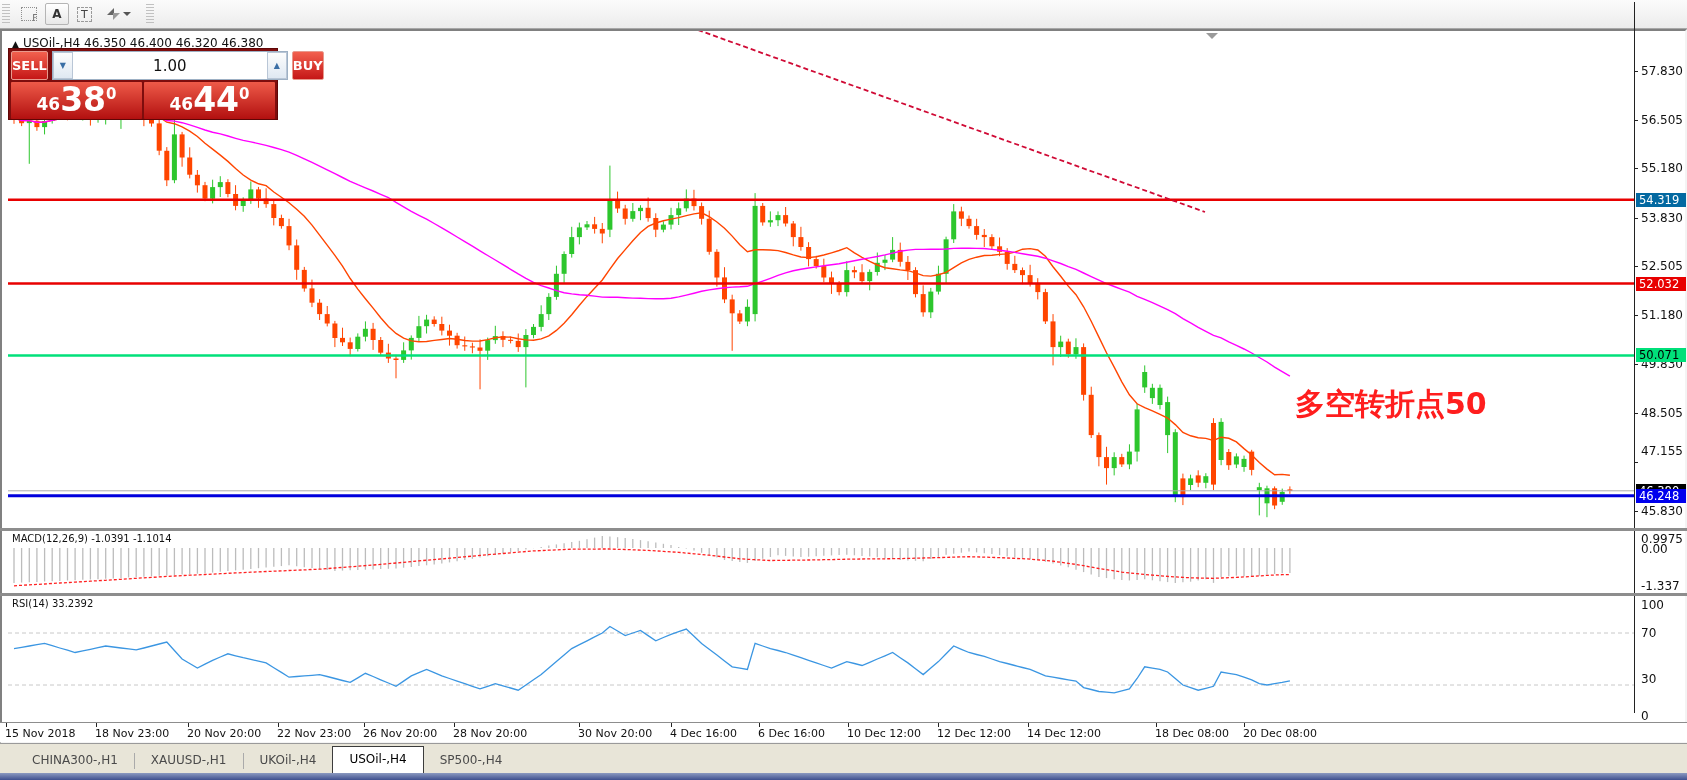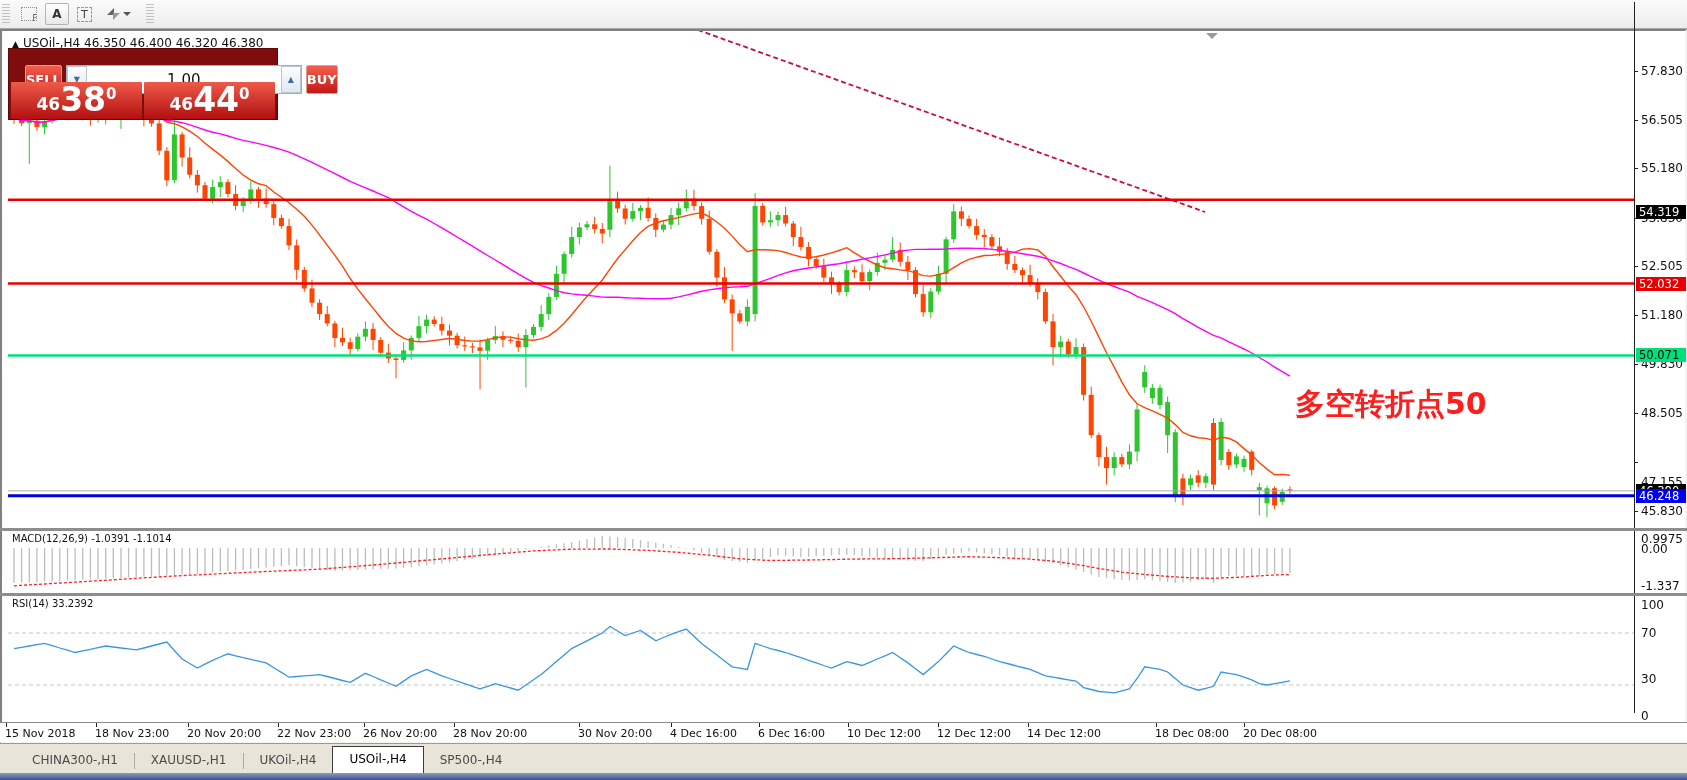--- a/index.html
+++ b/index.html
@@ -41,21 +41,21 @@
   .title-line { position:absolute; left:12px; top:36px; font-size:12px; color:#111; z-index:4; }
   .title-line .tri { font-size:9px; margin-right:4px; }
   .shift-marker { position:absolute; left:1206px; top:33px; width:0; height:0; z-index:2;
     border:6px solid transparent; border-top-color:#9a9a9a; }
   .ind-label { position:absolute; left:12px; font-size:10px; color:#111; z-index:3; }
   .annotation { position:absolute; z-index:4; font-weight:bold; font-size:30px; white-space:nowrap; }
 
   
   .ocp { position:absolute; left:8px; top:48px; width:270px; height:72px; z-index:5;
     background:#7e0d0d; border:1px solid #5f0606; }
-  .ocp-row1 { display:flex; height:33px; padding:16px; }
+  .ocp-row1 { display:flex; height:33px; padding:2px; }
   .btn-trade { width:64px; height:29px; color:#fff; font-weight:bold; font-size:13px;
     display:flex; align-items:center; justify-content:center;
     background:linear-gradient(#f2604e,#c51717); border:1px solid #e89a8e; border-radius:2px; }
   .spinner { flex:1; display:flex; margin:0 4px; border:1px solid #9db0c4; background:#fff; height:29px; }
   .spin-btn { width:20px; display:flex; align-items:center; justify-content:center;
     background:linear-gradient(#fdfdfd,#dfe8f2); border:1px solid #b9c6d6; font-size:8px; color:#3a6ea5; }
   .vol-input { flex:1; border:none; text-align:center; font-size:15px; color:#111;
     font-family:"DejaVu Sans", sans-serif; outline:none; }
   .ocp-row2 { display:flex; height:37px; gap:2px; padding:0 2px; }
   .bigprice { flex:1; background:linear-gradient(#ee5a48,#b21010); color:#fff;
@@ -738,25 +738,25 @@
 <div class="plabel" style="top:211px;">53.830</div>
 <div class="ptick" style="top:266px;"></div>
 <div class="plabel" style="top:259px;">52.505</div>
 <div class="ptick" style="top:315px;"></div>
 <div class="plabel" style="top:308px;">51.180</div>
 <div class="ptick" style="top:364px;"></div>
 <div class="plabel" style="top:357px;">49.830</div>
 <div class="ptick" style="top:413px;"></div>
 <div class="plabel" style="top:406px;">48.505</div>
 <div class="ptick" style="top:462px;"></div>
-<div class="plabel" style="top:475px;text-align:center;">47.155</div>
+<div class="plabel" style="top:444px;text-align:center;">47.155</div>
 <div class="ptick" style="top:511px;"></div>
 <div class="plabel" style="top:504px;">45.830</div>
 <div class="lvl" style="top:484px; background:#000000; color:#ffffff; z-index:2;">46.380</div>
-<div class="lvl" style="top:205px; background:#000000; color:#ffffff;">54.319</div>
+<div class="lvl" style="top:193px; background:#0369a1; color:#ffffff;">54.319</div>
 <div class="lvl" style="top:277px; background:#e80000; color:#ffffff;">52.032</div>
 <div class="lvl" style="top:348px; background:#00e07a; color:#000000;">50.071</div>
 <div class="lvl" style="top:489px; background:#0000ee; color:#ffffff;">46.248</div>
 <div class="plabel" style="top:532px;">0.9975</div>
 <div class="plabel" style="top:542px;">0.00</div>
 <div class="plabel" style="top:579px;">-1.337</div>
 <div class="plabel" style="top:598px;">100</div>
 <div class="plabel" style="top:626px;">70</div>
 <div class="plabel" style="top:672px;">30</div>
 <div class="plabel" style="top:709px;">0</div>

